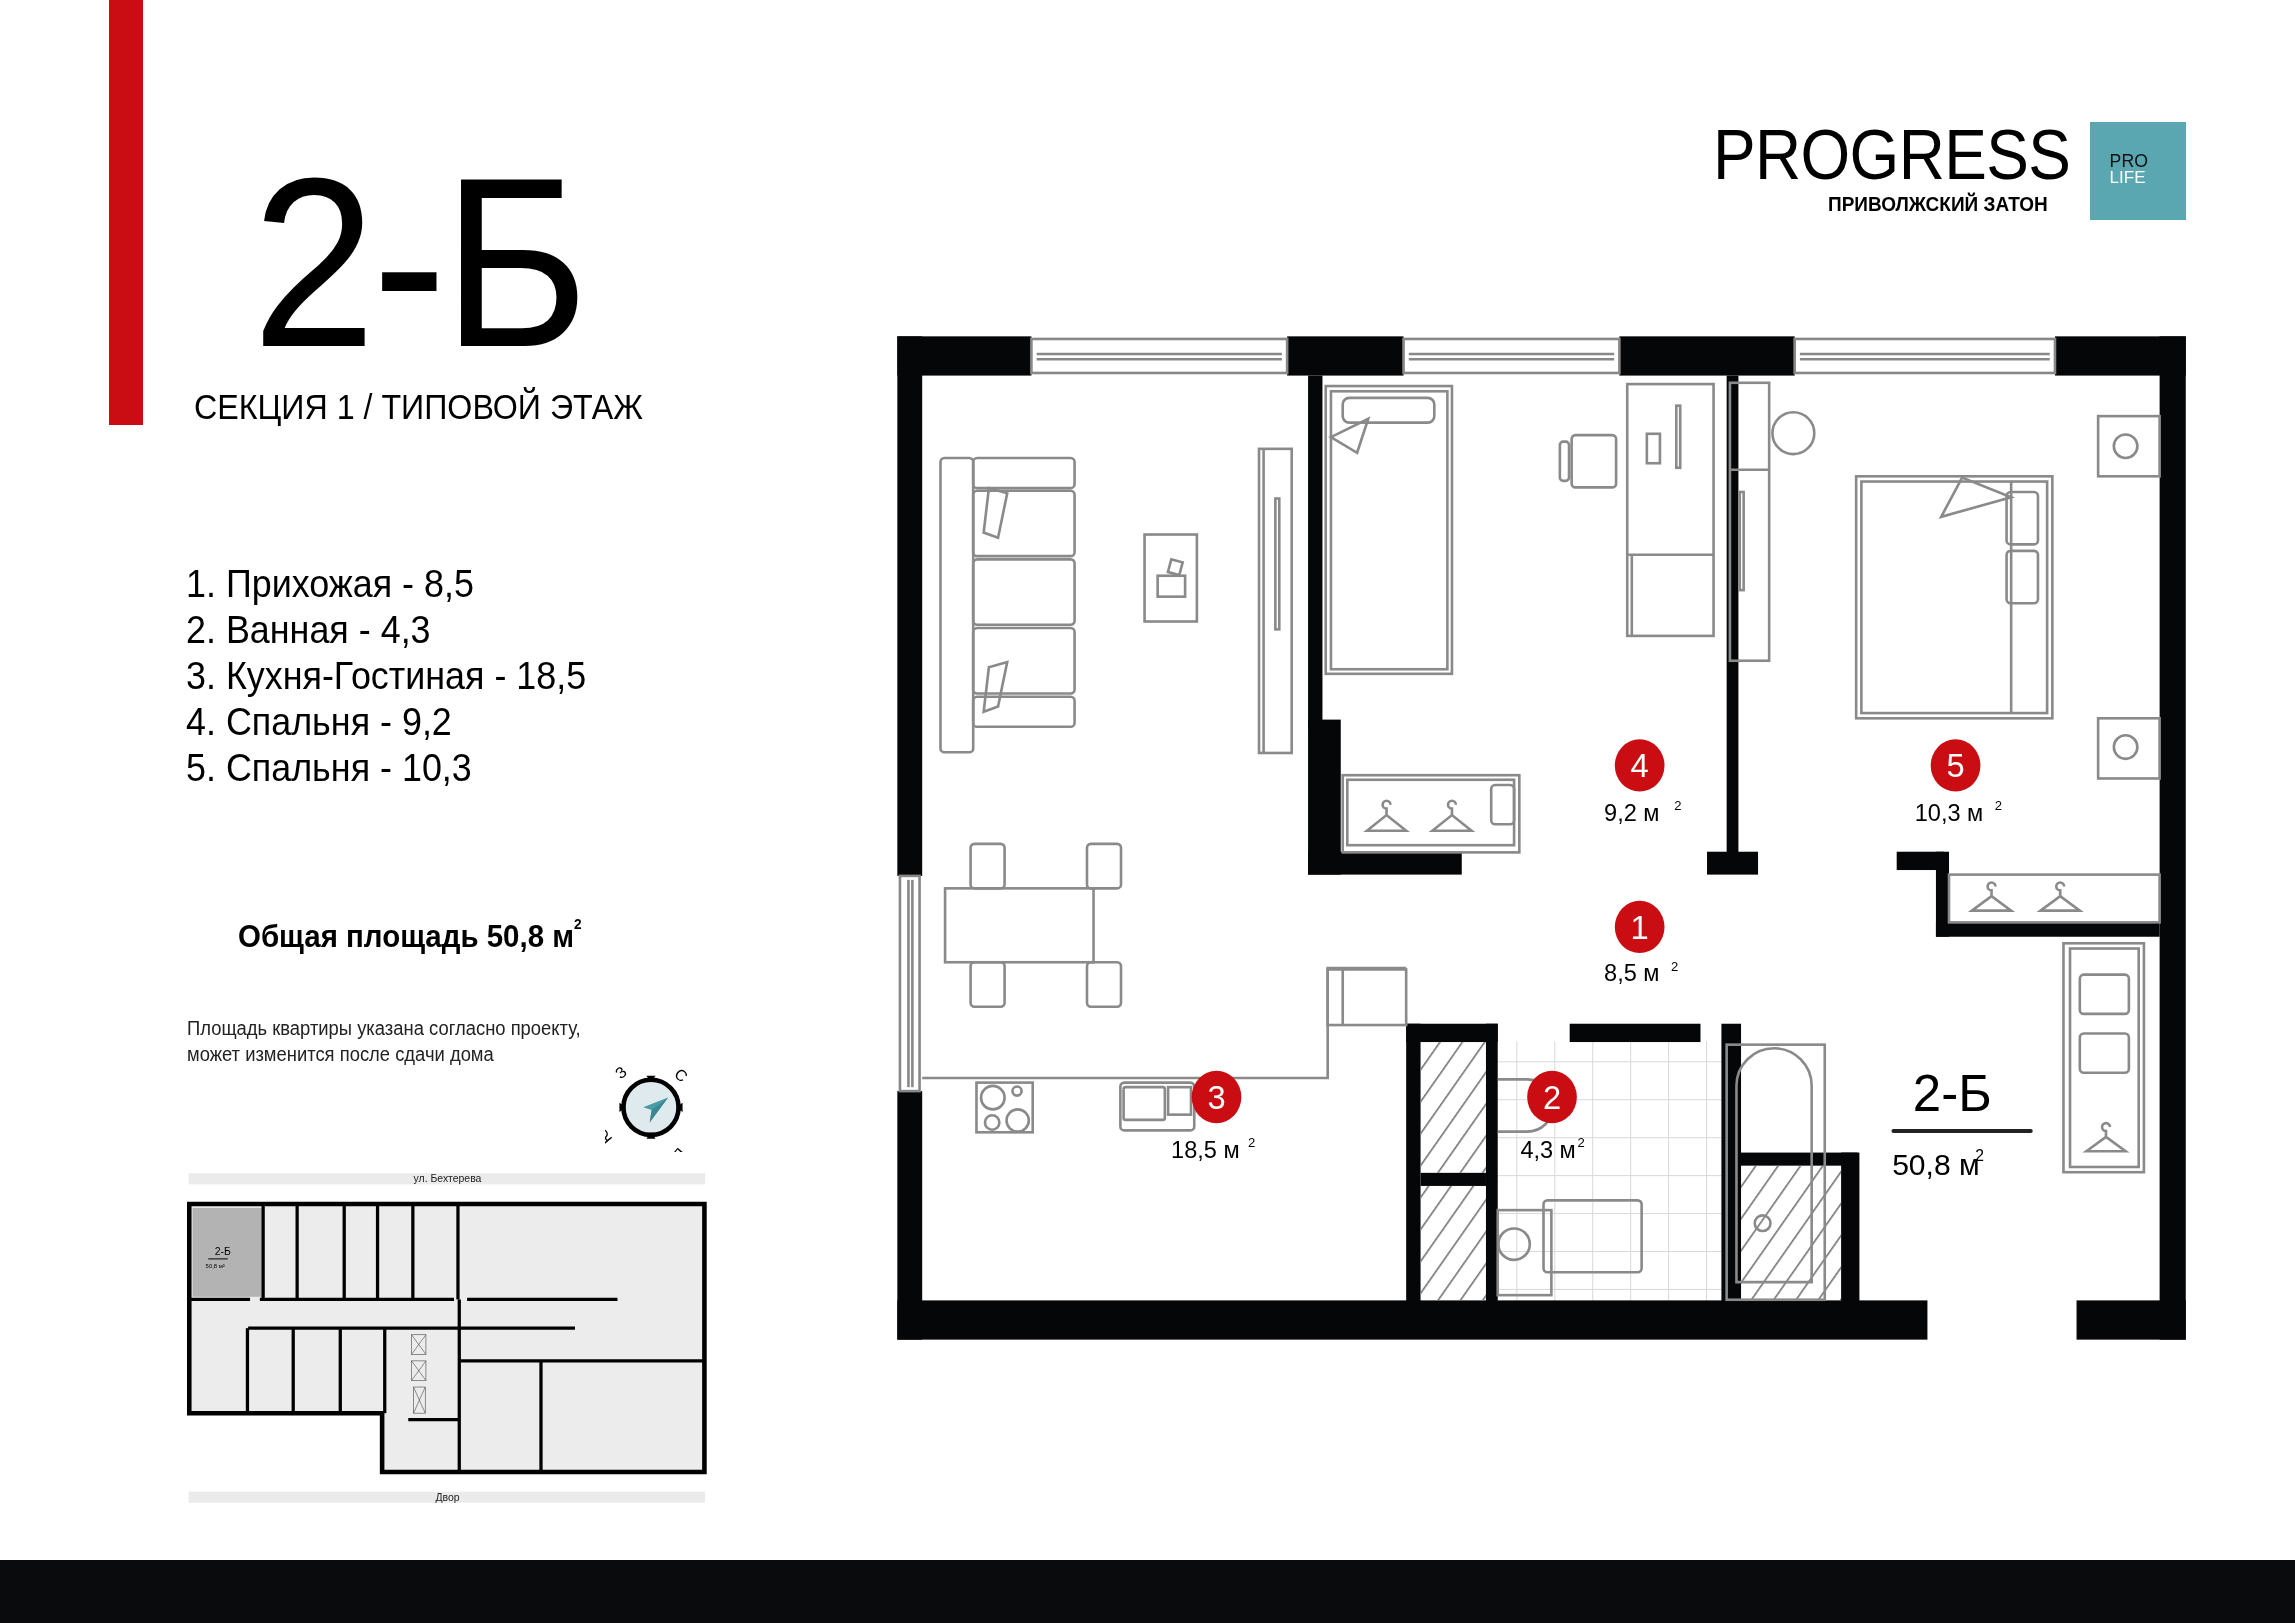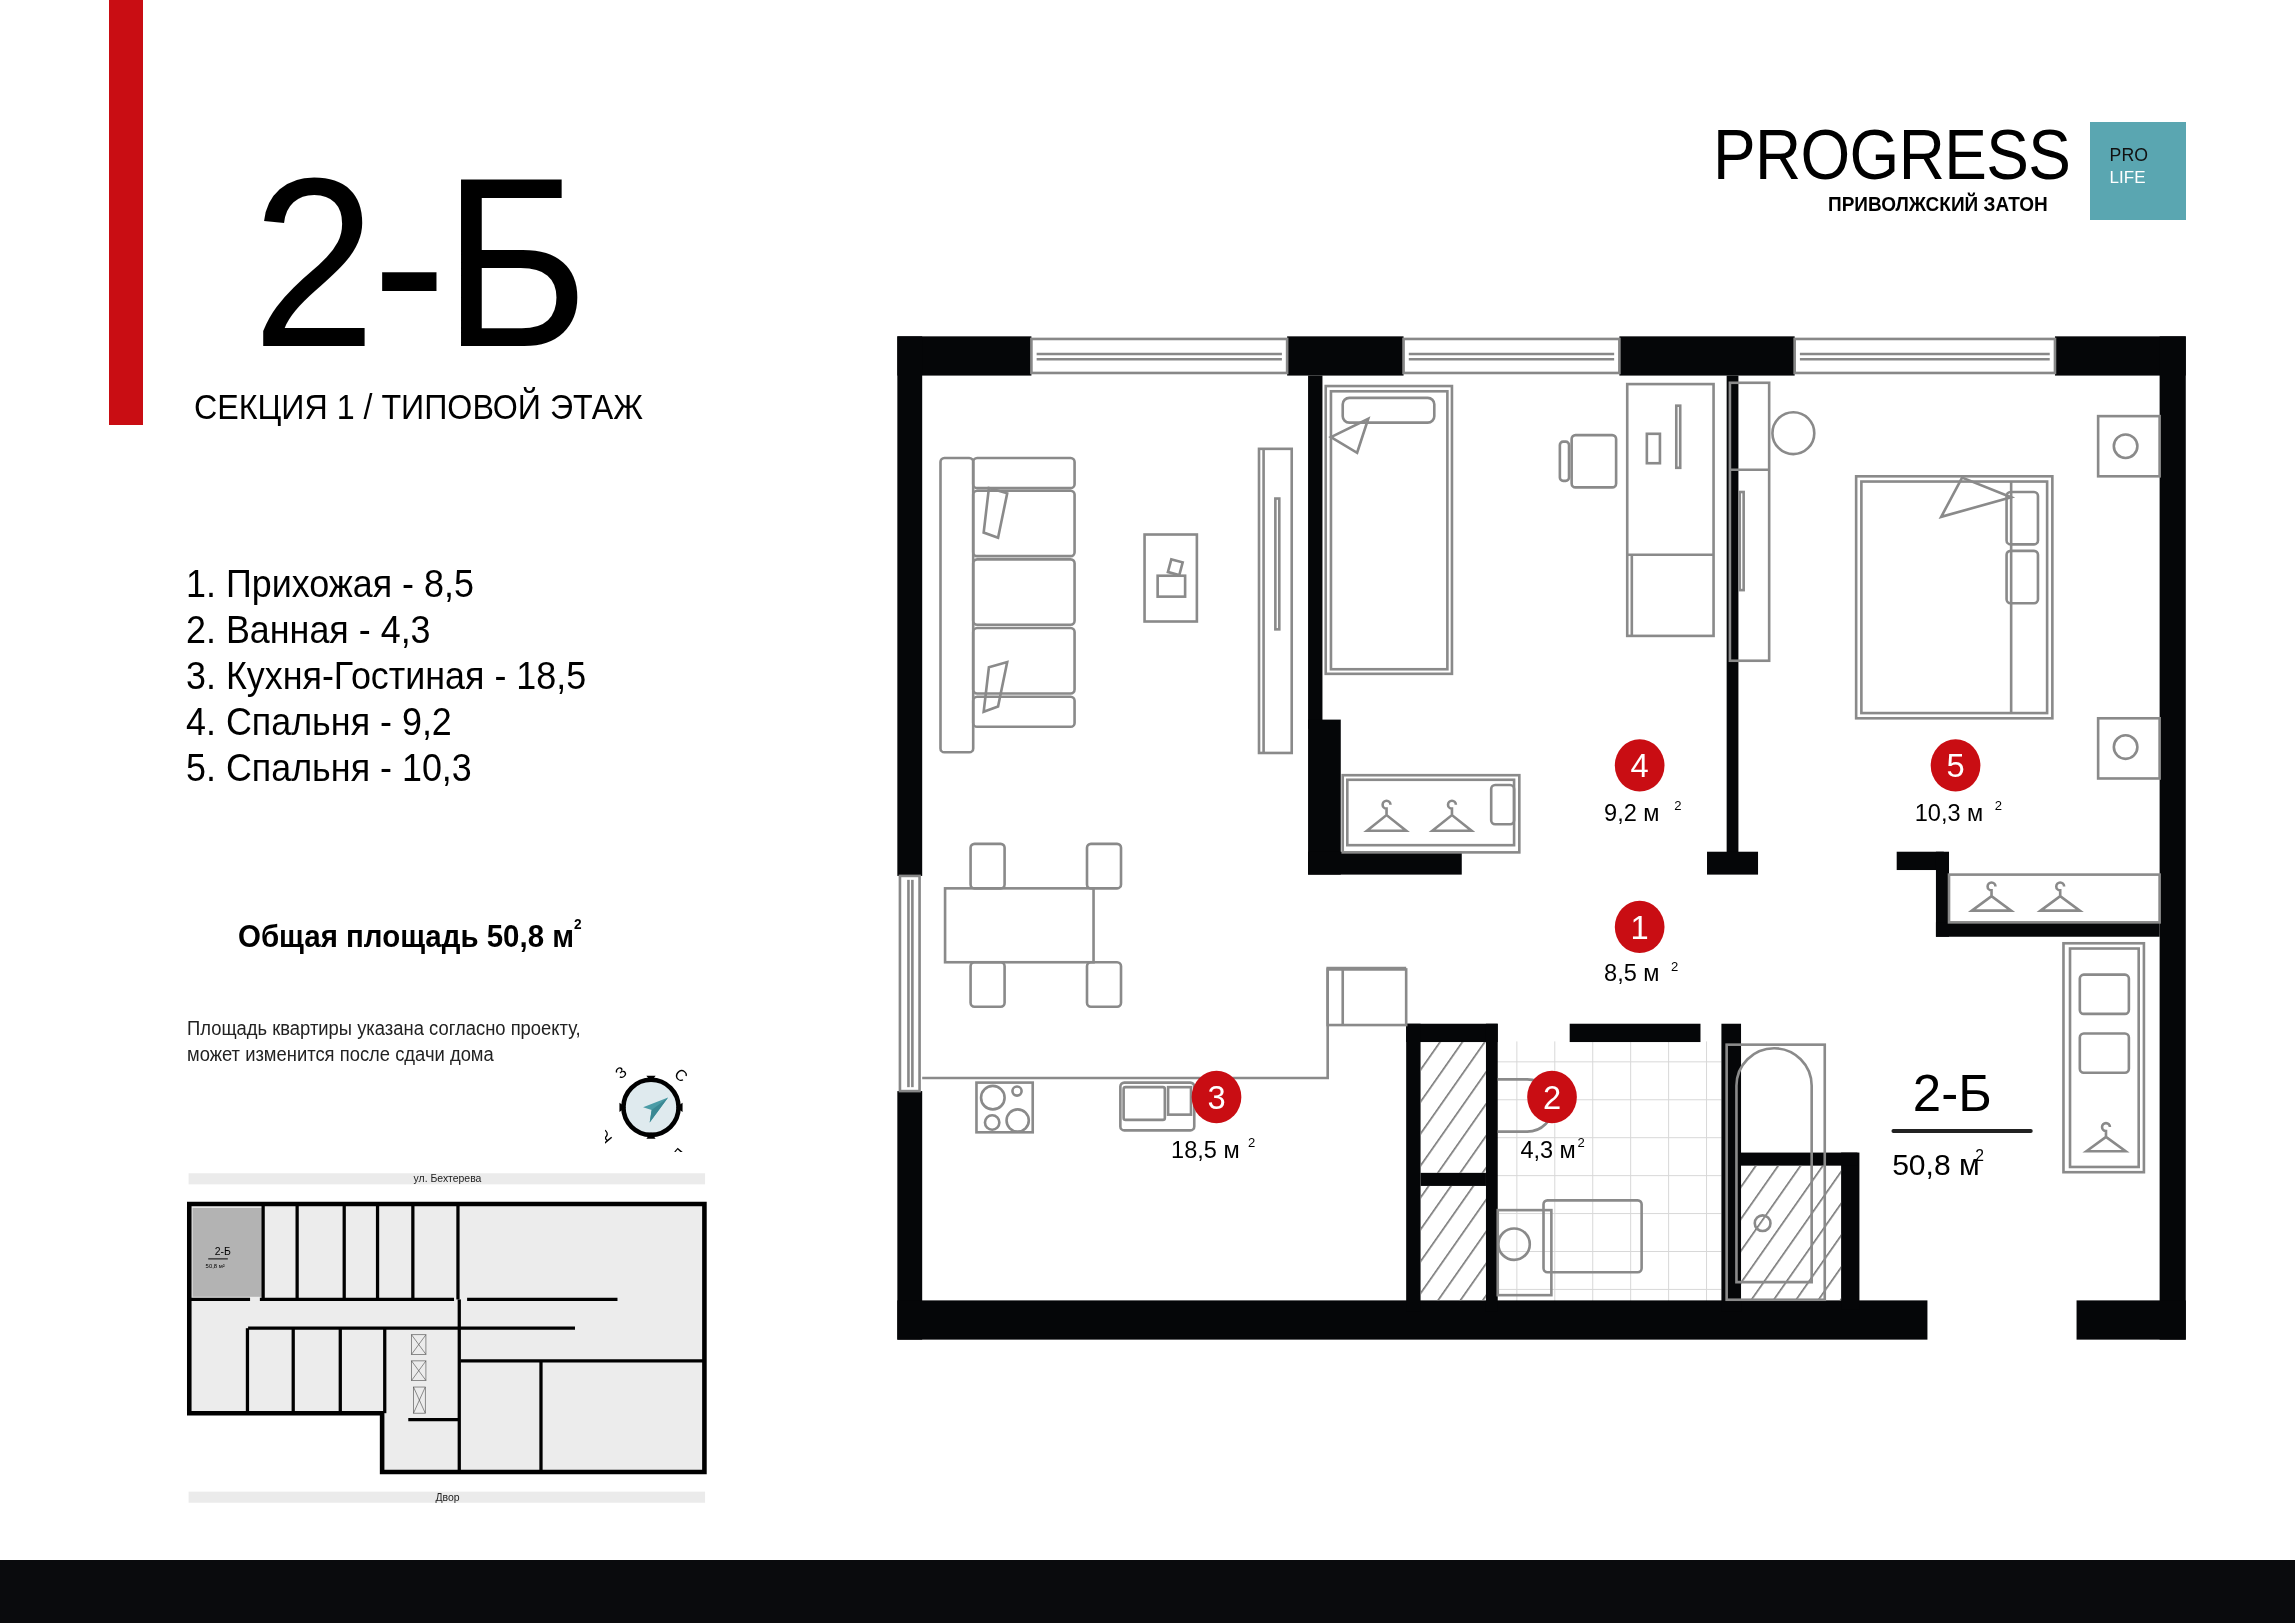--- a/index.html
+++ b/index.html
@@ -11,21 +11,21 @@
                  font-family: "Liberation Sans", sans-serif; transform: scaleX(0.92); transform-origin: left top; }
     .subtitle { left: 194px; top: 389px; font-size: 35px; line-height: 1; transform: scaleX(0.92); transform-origin: left top; }
     .room-list { left: 186px; top: 561px; font-size: 39px; line-height: 46px; margin: 0; padding: 0; list-style: none;
                  transform: scaleX(0.92); transform-origin: left top; }
     .total { left: 238px; top: 919px; font-size: 31px; font-weight: bold; transform: scaleX(0.95); transform-origin: left top; }
     .total sup { font-size: 14.4px; vertical-align: top; position: relative; top: -2.6px; }
     .note { left: 187px; top: 1015px; font-size: 20px; line-height: 26px; color: #222; transform: scaleX(0.92); transform-origin: left top; }
     .logo-word { left: 1713px; top: 119px; font-size: 71px; line-height: 1; letter-spacing: -0.7px; transform: scaleX(0.9); transform-origin: left top; }
     .logo-sub { left: 1828px; top: 193px; font-size: 20px; font-weight: bold; transform: scaleX(0.95); transform-origin: left top; }
     .logo-box { left: 2090px; top: 122px; width: 96px; height: 98px; background: #5aa6b1; color: #fff; }
-    .logo-box .l1 { position: absolute; left: 19.6px; top: 25px; font-size: 17.7px; color: #111; line-height: 1; }
+    .logo-box .l1 { position: absolute; left: 19.6px; top: 31px; font-size: 17.7px; color: #111; line-height: 1; }
     .logo-box .l2 { position: absolute; left: 19.6px; top: 47px; font-size: 17px; color: #fff; line-height: 1; }
     .bottom-bar { left: 0; top: 1560px; width: 2295px; height: 63px; background: #0a0b0d; }
     svg text { font-family: "Liberation Sans", "DejaVu Sans", sans-serif; }
   </style>
 </head>
 <body>
 
 <div class="abs red-bar"></div>
 <div class="abs big-title">2-Б</div>
 <div class="abs subtitle">СЕКЦИЯ 1 / ТИПОВОЙ ЭТАЖ</div>

